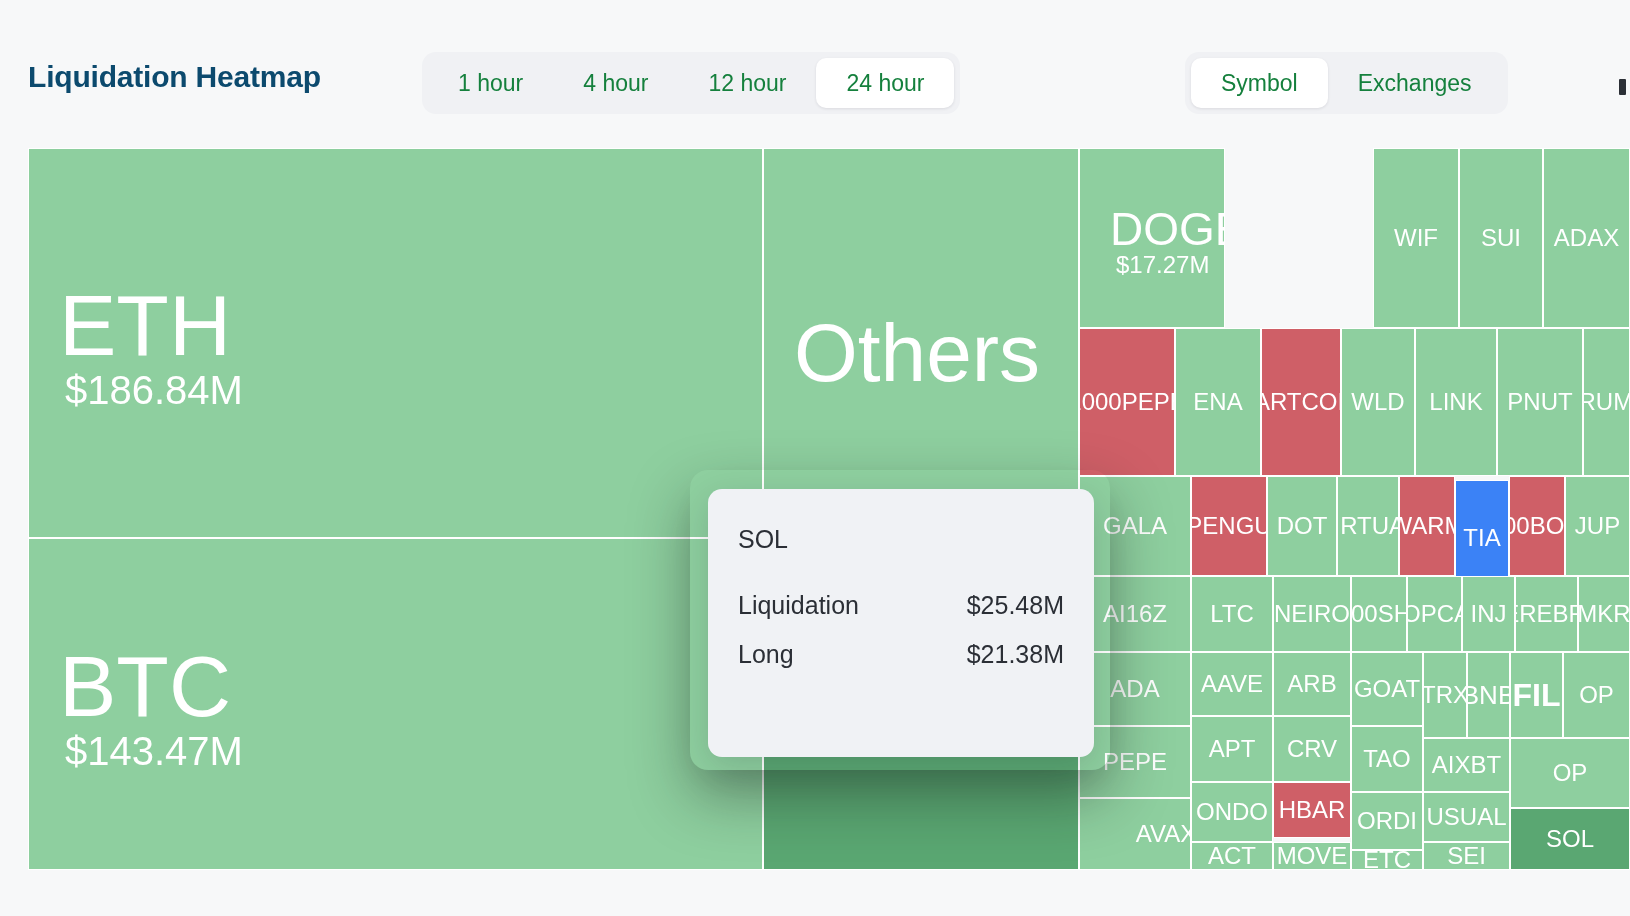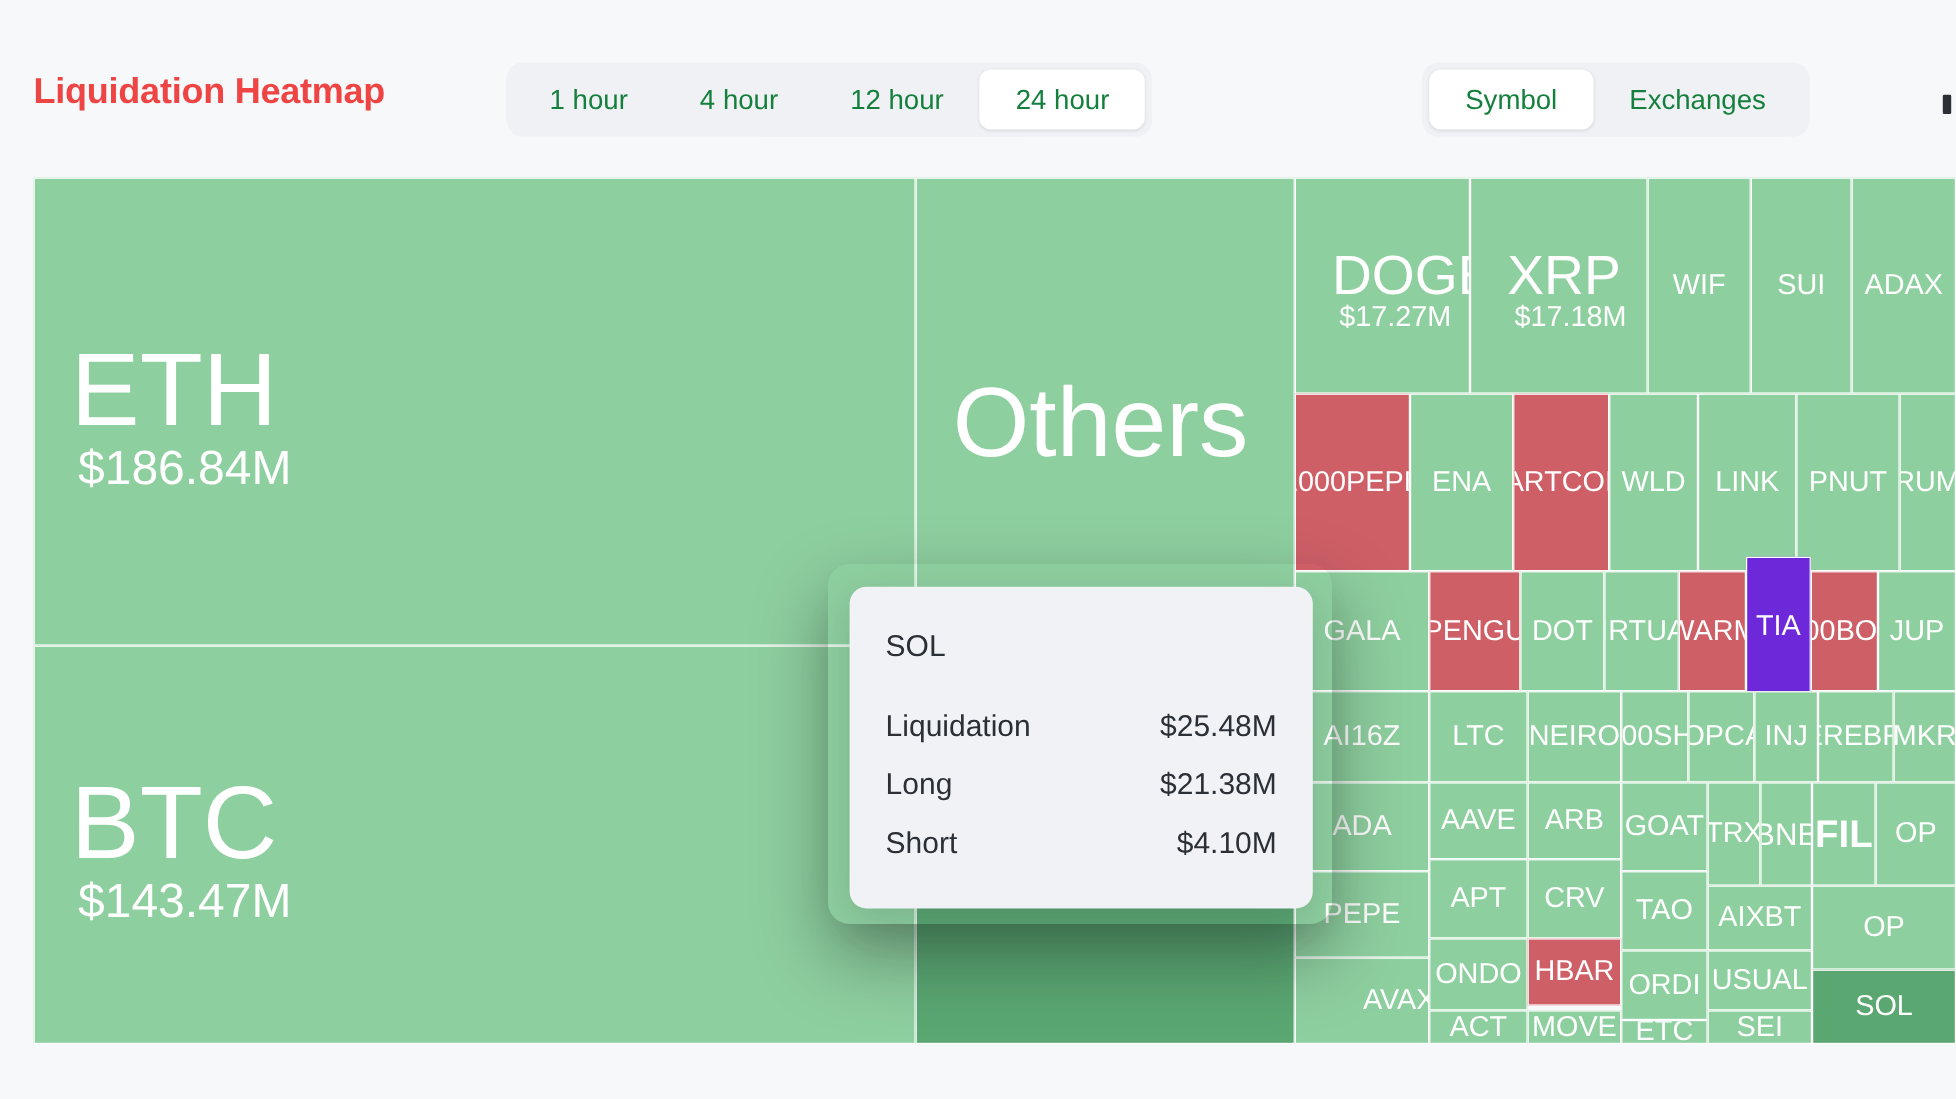--- a/index.html
+++ b/index.html
@@ -8,21 +8,21 @@
     background:#f7f8f9;
     font-family:"Liberation Sans", sans-serif;
     -webkit-font-smoothing:antialiased;
   }
   .page{position:relative;width:1630px;height:916px;}
 
   
   .header{position:absolute;left:0;top:0;width:1630px;height:146px;}
   .title{
     position:absolute;left:28px;top:60px;
-    font-size:30px;font-weight:bold;color:#ef4444;letter-spacing:-0.2px;
+    font-size:30px;font-weight:bold;color:#0c4a6e;letter-spacing:-0.2px;
     white-space:nowrap;
   }
   .seg{
     position:absolute;display:flex;align-items:center;
     background:#f0f1f4;border-radius:14px;height:62px;box-sizing:border-box;padding:6px;
   }
   .seg-period{left:422px;top:52px;}
   .seg-mode{left:1185px;top:52px;}
   .seg-btn{
     height:50px;border-radius:10px;display:flex;align-items:center;justify-content:center;
@@ -118,24 +118,20 @@
         <div class="sym" style="font-size: 82px; top: 163.1px;">Others</div>
       </div>
       <div class="cell big hovered" style="left: 735px; top: 400px; width: 316px; height: 322px; background: rgb(90, 167, 114);">
         <div class="sym" style="font-size: 38px; top: 133.64px;">SOL</div>
         <div class="val" style="font-size: 24px; top: 172.4px;">$25.48M</div>
       </div>
       <div class="cell big" style="left: 1051px; top: 0px; width: 146px; height: 180px; background: rgb(142, 207, 159);">
         <div class="sym" style="font-size: 46px; top: 56.88px;">DOGE</div>
         <div class="val" style="font-size: 24px; top: 103.8px;">$17.27M</div>
       </div>
-      <div class="cell big" style="left: 1197px; top: 0px; width: 148px; height: 180px; background: rgb(142, 207, 159);">
-        <div class="sym" style="font-size: 46px; top: 56.88px;">XRP</div>
-        <div class="val" style="font-size: 24px; top: 103.8px;">$17.18M</div>
-      </div>
       <div class="cell sm" style="left: 1345px; top: 0px; width: 86px; height: 180px; background: rgb(142, 207, 159);">
         <div class="sym" style="font-size: 24px;">WIF</div>
       </div>
       <div class="cell sm" style="left: 1431px; top: 0px; width: 84px; height: 180px; background: rgb(142, 207, 159);">
         <div class="sym" style="font-size: 24px;">SUI</div>
       </div>
       <div class="cell sm" style="left: 1515px; top: 0px; width: 87px; height: 180px; background: rgb(142, 207, 159);">
         <div class="sym" style="font-size: 24px;">ADAX</div>
       </div>
       <div class="cell sm" style="left: 1051px; top: 180px; width: 96px; height: 148px; background: rgb(207, 95, 103);">
@@ -167,21 +163,21 @@
       </div>
       <div class="cell sm" style="left: 1239px; top: 328px; width: 70px; height: 100px; background: rgb(142, 207, 159);">
         <div class="sym" style="font-size: 24px;">DOT</div>
       </div>
       <div class="cell sm" style="left: 1309px; top: 328px; width: 62px; height: 100px; background: rgb(142, 207, 159);">
         <div class="sym" style="font-size: 24px;">VIRTUAL</div>
       </div>
       <div class="cell sm" style="left: 1371px; top: 328px; width: 56px; height: 100px; background: rgb(207, 95, 103);">
         <div class="sym" style="font-size: 24px;">SWARMS</div>
       </div>
-      <div class="cell sm" style="left: 1427px; top: 316px; width: 54px; height: 116px; background: #6d28d9;">
+      <div class="cell sm" style="left: 1427px; top: 332px; width: 54px; height: 116px; background: #3b82f6;">
         <div class="sym" style="font-size: 24px;">TIA</div>
       </div>
       <div class="cell sm" style="left: 1481px; top: 328px; width: 56px; height: 100px; background: rgb(207, 95, 103);">
         <div class="sym" style="font-size: 24px;">1000BONK</div>
       </div>
       <div class="cell sm" style="left: 1537px; top: 328px; width: 65px; height: 100px; background: rgb(142, 207, 159);">
         <div class="sym" style="font-size: 24px;">JUP</div>
       </div>
       <div class="cell sm" style="left: 1051px; top: 428px; width: 112px; height: 76px; background: rgb(142, 207, 159);">
         <div class="sym" style="font-size: 24px;">AI16Z</div>
@@ -287,20 +283,16 @@
     <div class="tt-title">SOL</div>
     <div class="tt-rows" id="tt-rows">
         <div class="tt-row">
           <span class="k">Liquidation</span>
           <span class="v">$25.48M</span>
         </div>
         <div class="tt-row">
           <span class="k">Long</span>
           <span class="v">$21.38M</span>
         </div>
-        <div class="tt-row">
-          <span class="k">Short</span>
-          <span class="v">$4.10M</span>
-        </div>
       </div>
   </div>
 
 </div>
 
 </body></html>

